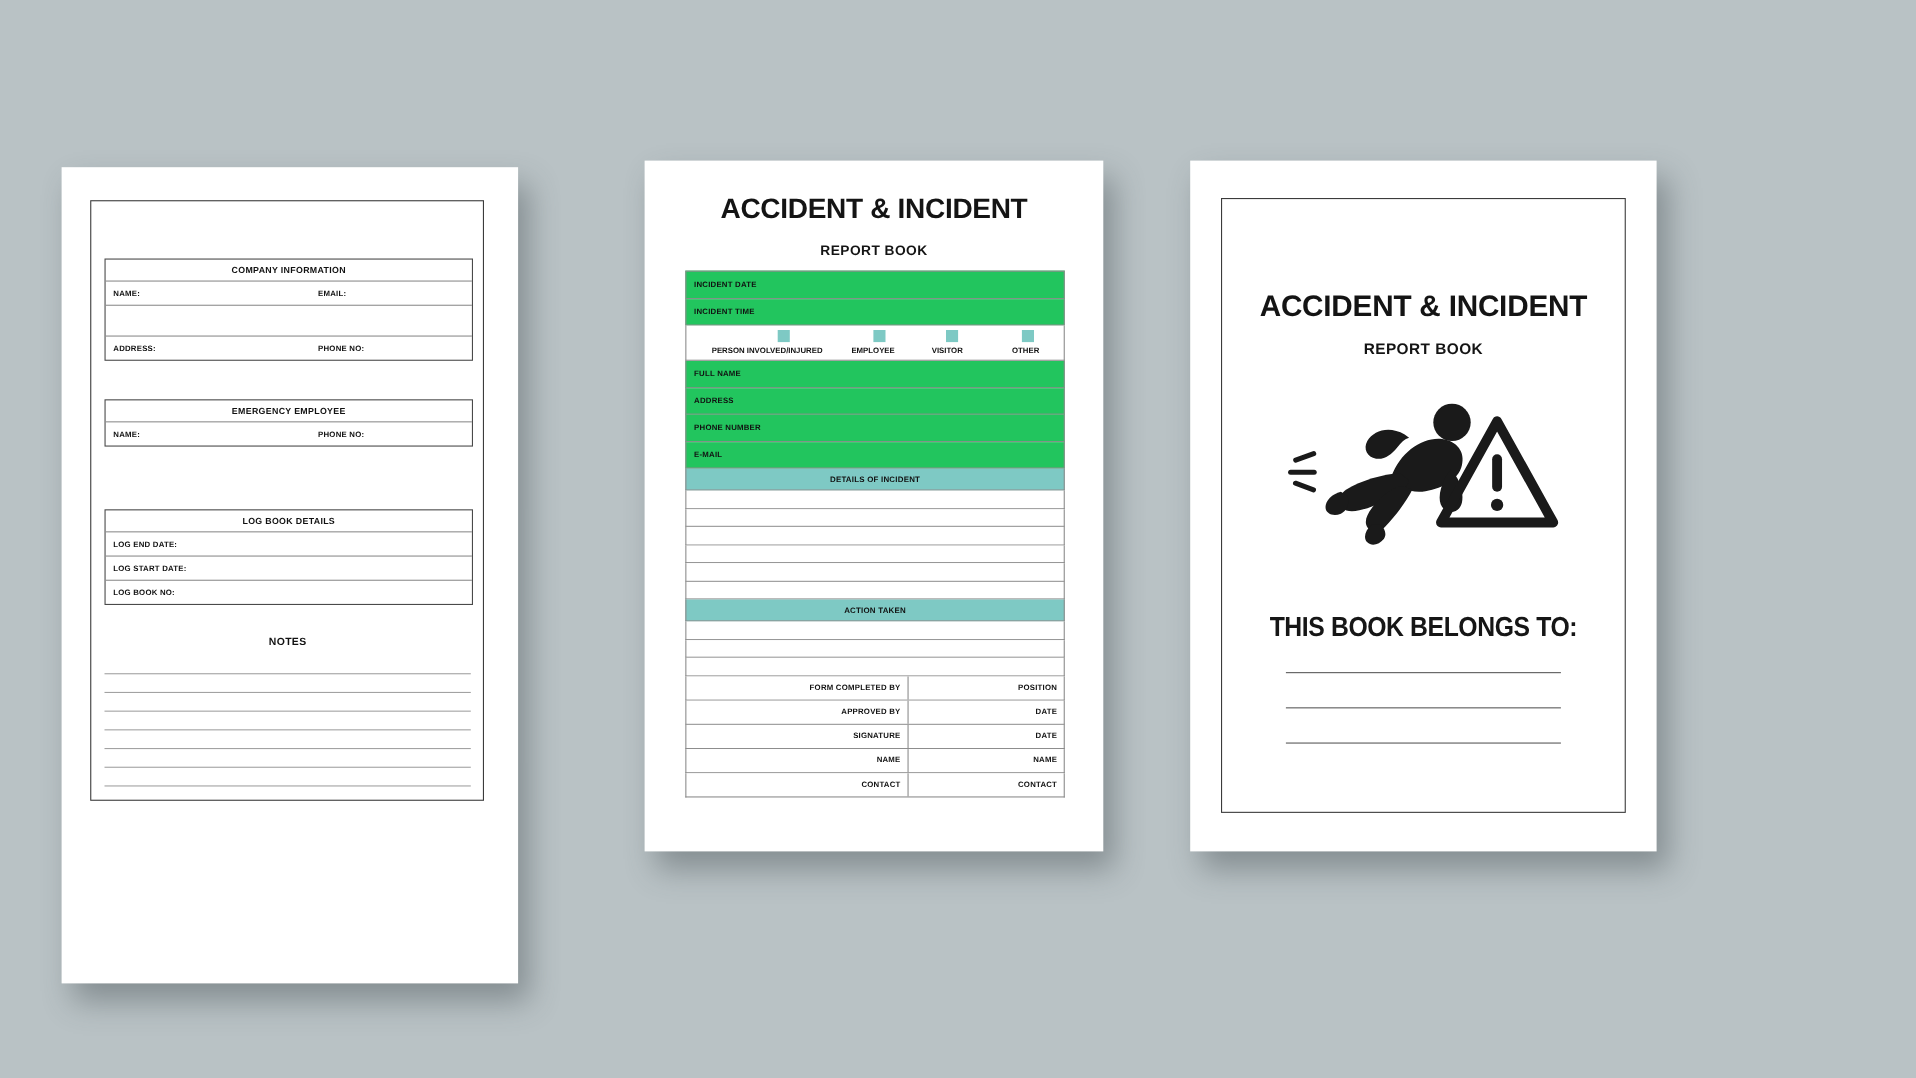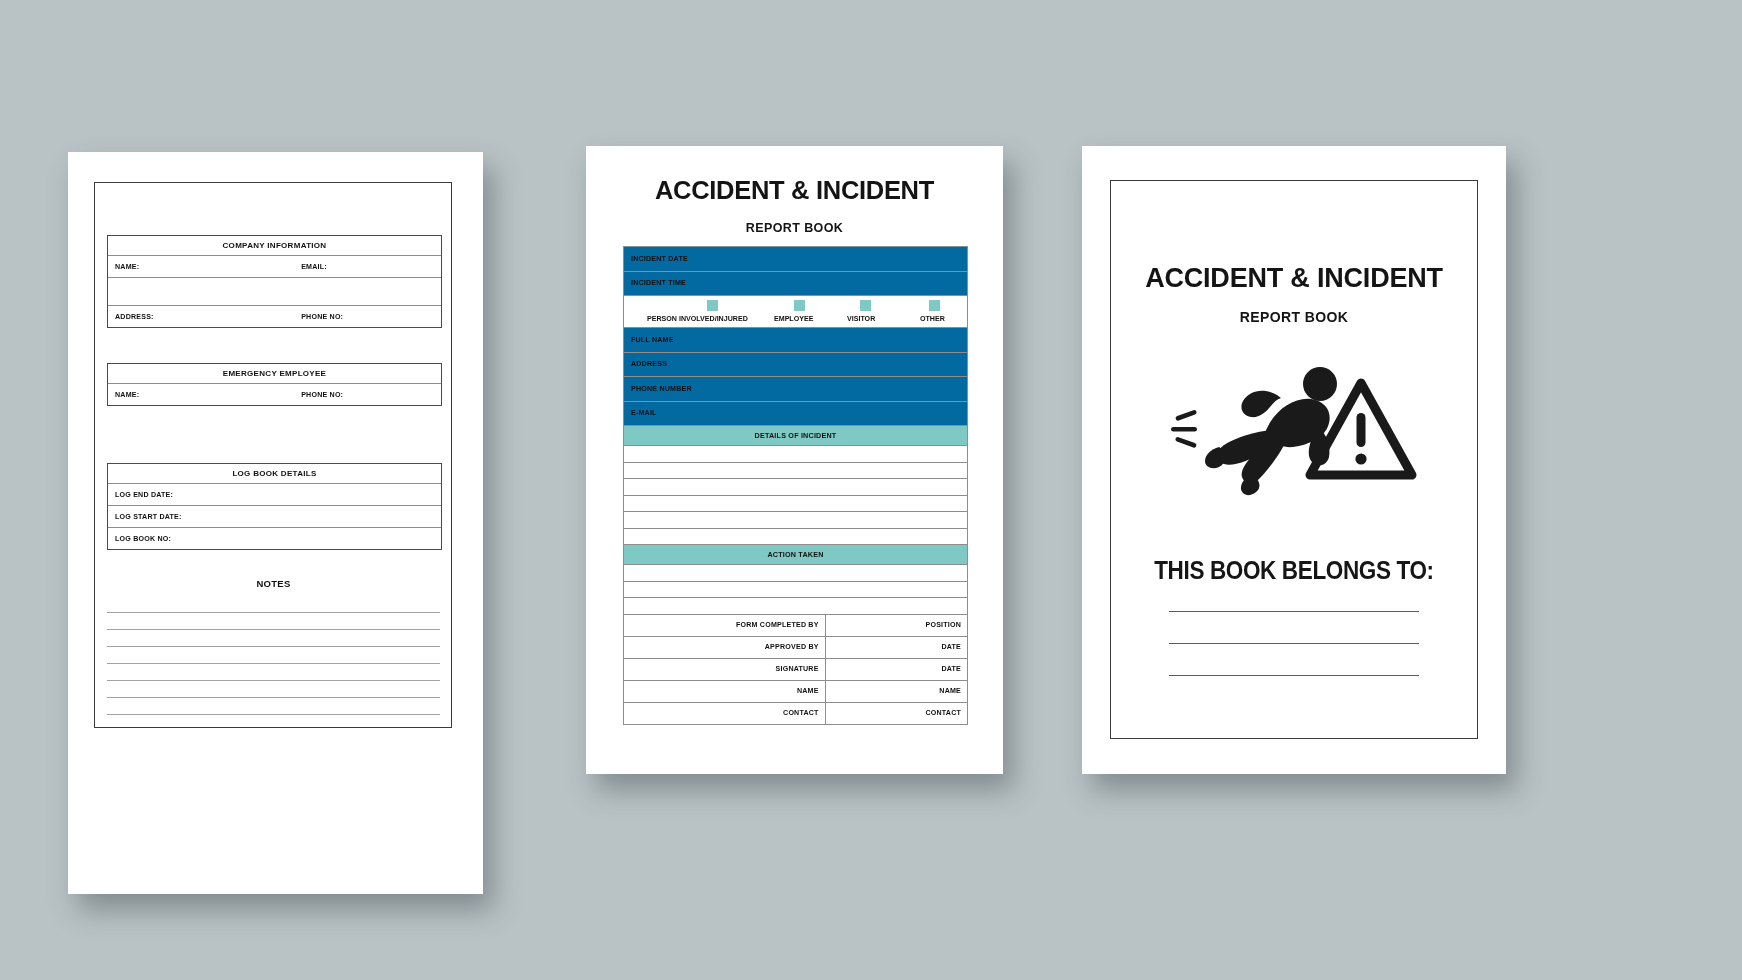--- a/index.html
+++ b/index.html
@@ -11,21 +11,21 @@
     position:relative;
   }
   .stage{position:absolute;inset:0;}
 
   
   .sheet{
     position:absolute;
     background:#ffffff;
     box-shadow: 10px 16px 26px rgba(60,70,75,.42);
   }
-  #sheet-1{left:68px;  top:152px; width:415px; height:742px;}
+  #sheet-1{left:56px;  top:152px; width:415px; height:742px;}
   #sheet-2{left:586px; top:146px; width:417px; height:628px;}
   #sheet-3{left:1082px;top:146px; width:424px; height:628px;}
 
   .inner-frame{
     position:absolute;
     border:1.4px solid #3b3b3b;
     background:#fff;
   }
   .lbl{
     font-size:7.1px;font-weight:bold;color:#111;letter-spacing:.2px;
@@ -59,21 +59,21 @@
   #p2-title{
     position:absolute;left:0;right:0;top:30px;text-align:center;
     font-size:25.5px;font-weight:bold;letter-spacing:-.3px;color:#141414;
   }
   #p2-sub{
     position:absolute;left:0;right:0;top:75px;text-align:center;
     font-size:12.5px;font-weight:bold;letter-spacing:.4px;color:#141414;
   }
   #p2-body{position:absolute;left:37px;top:100px;width:345px;}
 
-  .p2row{display:flex;border:1px solid #8d8d8d;border-top:none;height:23.5px;align-items:center;background:#0369a1;}
+  .p2row{display:flex;border:1px solid #8d8d8d;border-top:none;height:23.5px;align-items:center;background:#22c55e;}
   .p2row:first-child{border-top:1px solid #8d8d8d;}
   .p2row .lbl{padding-left:7px;}
 
   .chk-row{
     position:relative;border:1px solid #8d8d8d;border-top:none;
     height:31px;background:#fff;
   }
   .chk-box{
     position:absolute;top:4px;width:11px;height:11px;background:#7ec9c4;
   }

